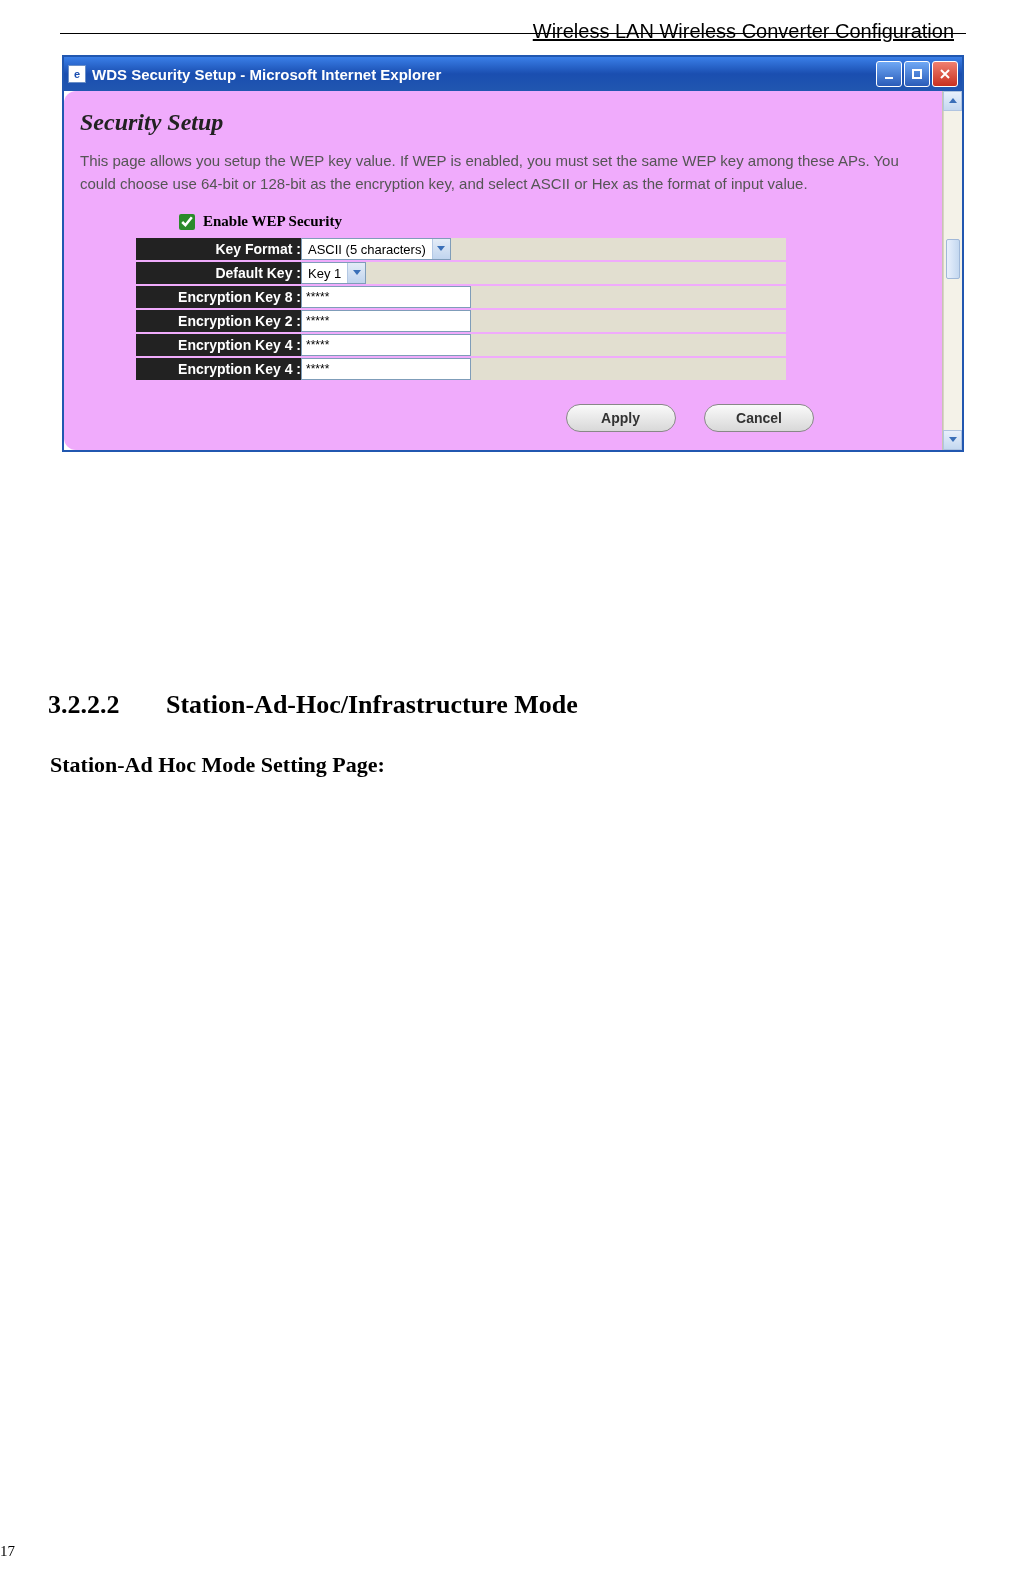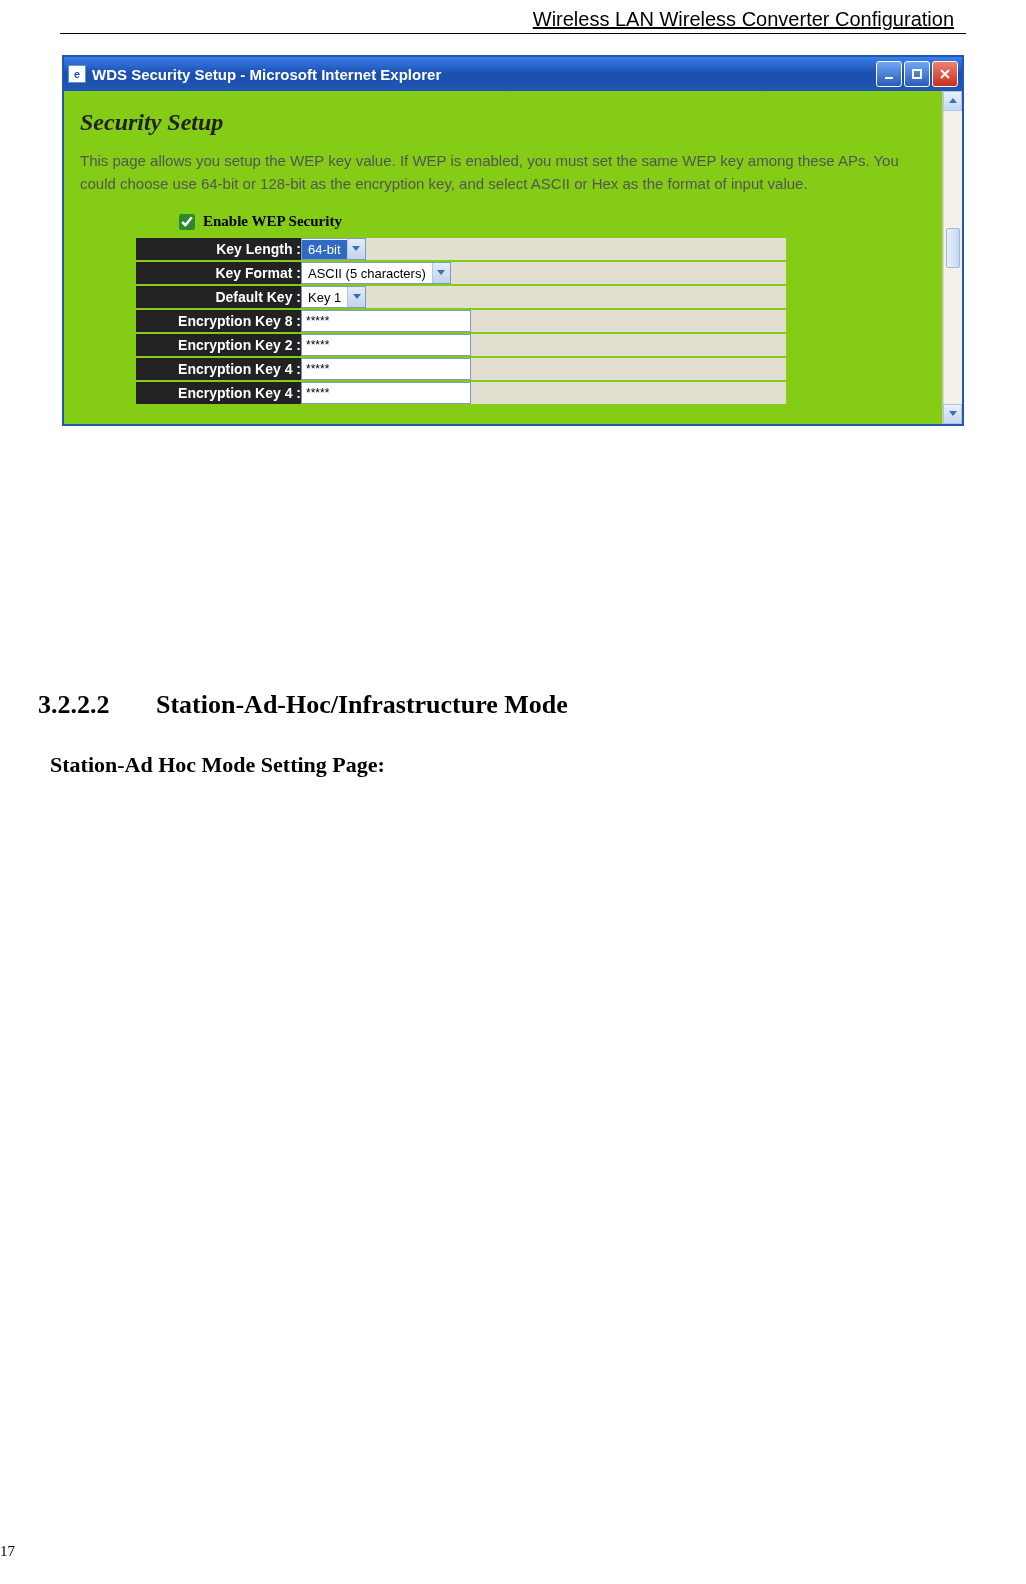--- a/index.html
+++ b/index.html
@@ -5,21 +5,21 @@
     * { box-sizing: border-box; margin: 0; padding: 0; }
     body {
       width: 1026px;
       height: 1584px;
       background: #fff;
       font-family: Arial, sans-serif;
       position: relative;
     }
     .page-header {
       position: absolute;
-      top: 8px;
+      top: 20px;
       right: 72px;
       font-size: 20px;
       text-decoration: underline;
     }
     .header-rule {
       position: absolute;
       top: 33px;
       left: 60px;
       right: 60px;
       border-top: 1.5px solid #000;
@@ -67,21 +67,22 @@
       display: flex;
       align-items: center;
       justify-content: center;
       background: linear-gradient(to bottom, #6fa8f5, #2a5cb8);
       cursor: pointer;
     }
     .win-btn.close { background: linear-gradient(to bottom, #f08070, #c83020); }
     .win-btn svg { width: 14px; height: 14px; }
     .content-area {
       display: flex;
-      background: #84cc16;
+      background: #f0abfc;
+      border-radius: 12px;
     }
     .content-body {
       flex: 1;
       padding: 10px 18px 18px 12px;
     }
     .scrollbar {
       width: 20px;
       background: #ece9d8;
       border-left: 1px solid #c8c4b4;
       display: flex;
@@ -210,21 +211,21 @@
       color: #333;
       background: linear-gradient(to bottom, #fafafa, #d8d8d8);
       border: 1px solid #888;
       border-radius: 14px;
       margin-left: 24px;
       cursor: pointer;
     }
     .section-heading {
       position: absolute;
       top: 690px;
-      left: 38px;
+      left: 48px;
       font-family: "Times New Roman", serif;
       font-size: 26px;
       font-weight: bold;
     }
     .section-num { display: inline-block; margin-right: 40px; }
     .sub-heading {
       position: absolute;
       top: 752px;
       left: 42px;
       font-family: "Times New Roman", serif;
@@ -273,33 +274,20 @@
       <div class="page-title">Security Setup</div>
       <div class="page-desc">This page allows you setup the WEP key value. If WEP is enabled, you must set the same WEP key among these APs. You could choose use 64-bit or 128-bit as the encryption key, and select ASCII or Hex as the format of input value.</div>
 
       <div class="enable-row">
         <input type="checkbox" checked="" style="">
         <label>Enable WEP Security</label>
       </div>
 
       <table class="form-table">
         <tbody>
-            <tr>
-          <td class="label-cell">Key Length :</td>
-          <td class="input-cell">
-            <span class="select-wrap highlighted">
-              <span class="select-text">64-bit</span>
-              <span class="select-arrow">
-                    <svg width="8" height="6">
-                      <path d="M0 0 L8 0 L4 5 Z" fill="#3a6fb8"></path>
-                    </svg>
-                  </span>
-            </span>
-          </td>
-        </tr>
         <tr>
           <td class="label-cell">Key Format :</td>
           <td class="input-cell">
             <span class="select-wrap">
               <span class="select-text">ASCII (5 characters)</span>
               <span class="select-arrow">
                     <svg width="8" height="6">
                       <path d="M0 0 L8 0 L4 5 Z" fill="#3a6fb8"></path>
                     </svg>
                   </span>
@@ -331,20 +319,24 @@
           <td class="label-cell">Encryption Key 4 :</td>
           <td class="input-cell"><input class="text-input" value="*****" style=""></td>
         </tr>
         <tr>
           <td class="label-cell">Encryption Key 4 :</td>
           <td class="input-cell"><input class="text-input" value="*****" style=""></td>
         </tr>
       </tbody>
         </table>
 
+      <div class="button-row">
+        <span class="oval-btn">Apply</span>
+        <span class="oval-btn">Cancel</span>
+      </div>
     </div>
 
     <div class="scrollbar">
       <div class="scroll-btn">
           <svg width="8" height="6">
             <path d="M4 0 L8 5 L0 5 Z" fill="#3a6fb8"></path>
           </svg>
         </div>
       <div class="scroll-track">
         <div class="scroll-thumb"></div>

